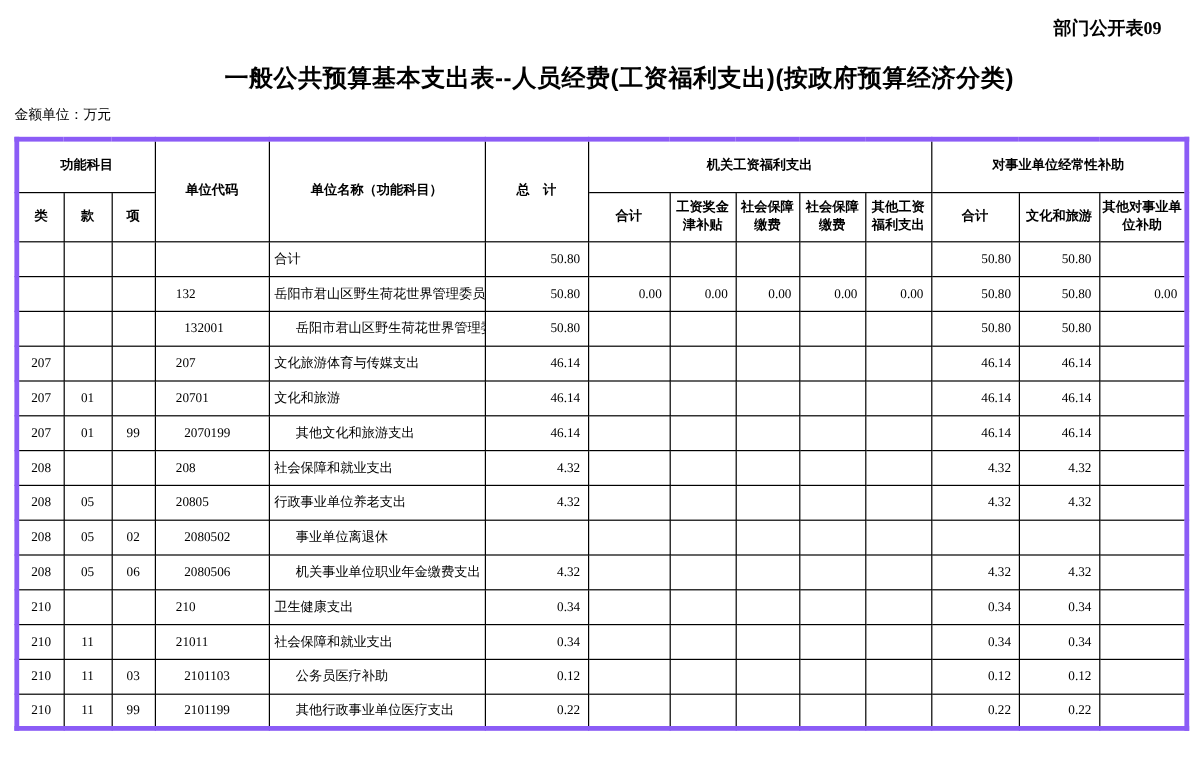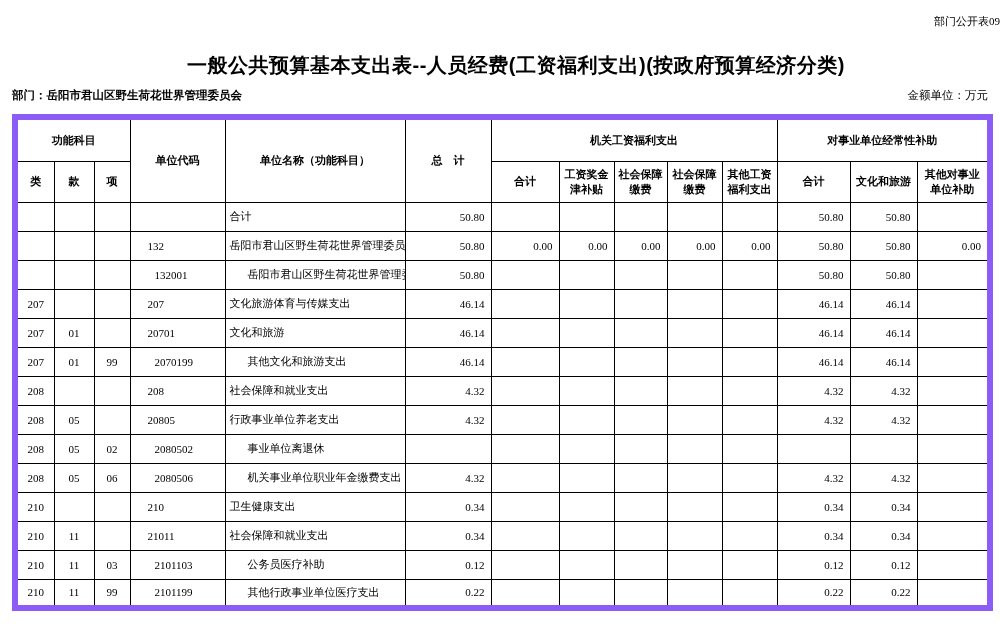--- a/index.html
+++ b/index.html
@@ -4,42 +4,42 @@
 <style>
   * { box-sizing: border-box; }
   html, body { margin: 0; padding: 0; }
   body {
     width: 1000px; height: 635px;
     background: #ffffff; color: #000;
     font-family: "Liberation Serif", "DejaVu Serif", serif;
     position: relative; overflow: hidden;
   }
   .doc-label {
-    position: absolute; top: 14px; right: 0;
-    font-size: 11px; font-family: "Liberation Serif", "DejaVu Serif", serif;
+    position: absolute; top: 14px; right: 32px;
+    font-size: 15px; font-family: "Liberation Serif", "DejaVu Serif", serif; font-weight: bold;
   }
   .title {
     position: absolute; top: 36px; left: 0; width: 100%;
     margin: 16px; text-align: center;
     font-family: "Liberation Sans", "DejaVu Sans", sans-serif;
     font-size: 20px; font-weight: bold; letter-spacing: 0.5px;
   }
   .meta {
     position: absolute; top: 88px; left: 12px; right: 12px;
     display: flex; justify-content: space-between; align-items: baseline;
   }
   .meta .dept {
     font-family: "Liberation Sans", "DejaVu Sans", sans-serif;
     font-weight: bold; font-size: 11.5px;
   }
   .meta .unit { font-size: 11.5px; }
   table.budget {
     position: absolute; top: 114px; left: 12px;
     width: 975px; border-collapse: collapse; table-layout: fixed;
-    border: 6px solid #8b5cf6;
+    border: 4px solid #8b5cf6;
   }
   .budget th, .budget td {
     border: 1px solid #000;
     overflow: hidden;
   }
   .budget thead th {
     font-family: "Liberation Sans", "DejaVu Sans", sans-serif;
     font-weight: bold; font-size: 11px;
     text-align: center; vertical-align: middle;
     padding: 1px 2px; line-height: 1.35;
@@ -61,21 +61,20 @@
 </head>
 <body>
 
 <div>
 
   <div class="doc-label">部门公开表09</div>
 
   <h1 class="title">一般公共预算基本支出表--人员经费(工资福利支出)(按政府预算经济分类)</h1>
 
   <div class="meta">
-    <span class="dept">部门：岳阳市君山区野生荷花世界管理委员会</span>
     <span class="unit">金额单位：万元</span>
   </div>
 
   <table class="budget">
     <colgroup>
       <col style="width:39px">
         <col style="width:40px">
         <col style="width:36px">
       <col style="width:95px">
         <col style="width:180px">

